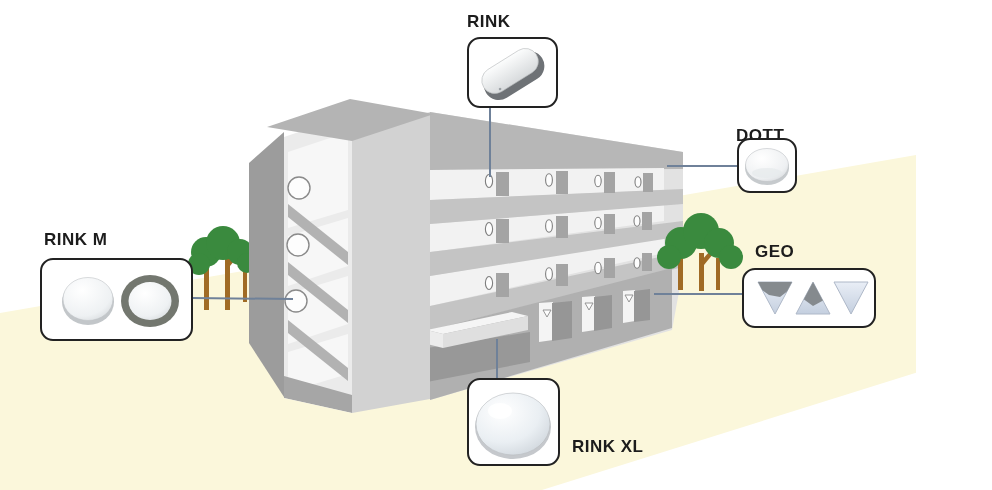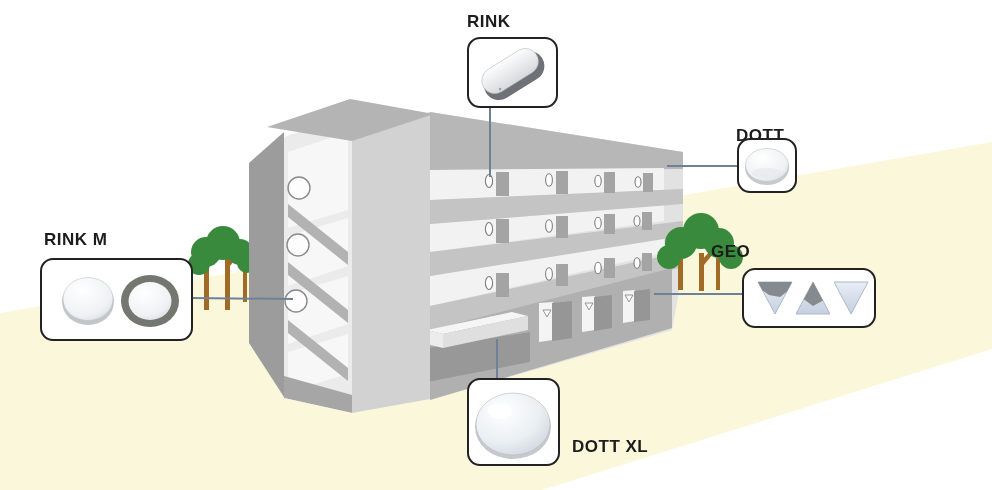--- a/index.html
+++ b/index.html
@@ -1,17 +1,17 @@
 <!DOCTYPE html>
 <html><head>
 <meta charset="utf-8">
 <style>
   html,body{margin:0;padding:0;background:#ffffff;}
   .scene{
-    position:relative;width:992px;height:490px;overflow:hidden;
+    position:relative;width:916px;height:490px;overflow:hidden;
     background:#ffffff;font-family:"Liberation Sans", sans-serif;text-decoration:underline;
   }
   .bg-svg{position:absolute;left:0;top:0;}
   .callout{
     position:absolute;background:#ffffff;border:2px solid #222222;
     border-radius:13px;box-sizing:border-box;
     display:flex;align-items:center;justify-content:center;
   }
   .label{
     position:absolute;font-weight:700;font-size:17px;letter-spacing:.5px;
@@ -197,21 +197,21 @@
             <stop offset="1" stop-color="#d2d6d9"></stop>
         </radialGradient>
       </defs>
       <ellipse cx="46" cy="42" rx="26" ry="23" fill="#c2c6c9"></ellipse>
       <ellipse cx="46" cy="39" rx="25" ry="21.5" fill="url(#dmDome)" stroke="#bfc3c6" stroke-width="0.6"></ellipse>
       <ellipse cx="108" cy="41" rx="29" ry="26" fill="#73776f"></ellipse>
       <ellipse cx="108" cy="41" rx="21.5" ry="19" fill="url(#dmDome)"></ellipse>
     </svg>
   </div>
 
-  <div class="label" style="left:711px;top:242px;">GEO</div>
+  <div class="label" style="left:755px;top:242px;">GEO</div>
   <div class="callout" style="left:742px;top:268px;width:134px;height:60px;">
     <svg width="130" height="56" viewBox="0 0 130 56">
       <defs>
         <linearGradient id="geoLight" x1="0" y1="0" x2="0" y2="1">
           <stop offset="0" stop-color="#e9eef6"></stop>
             <stop offset="1" stop-color="#c4cfdf"></stop>
         </linearGradient>
         <clipPath id="geoT1">
             <polygon points="14,12 48,12 31,44"></polygon>
           </clipPath>
@@ -224,21 +224,21 @@
         <polygon points="12,10 50,10 45,20 36,27 25,25 15,18" fill="#858a8e"></polygon>
       </g>
       <polygon points="52,44 86,44 69,12" fill="url(#geoLight)" stroke="#aeb8c8" stroke-width="1" stroke-linejoin="round"></polygon>
       <g clip-path="url(#geoT2)">
         <polygon points="69,10 80,30 69,36 58,28" fill="#858a8e"></polygon>
       </g>
       <polygon points="90,12 124,12 107,44" fill="url(#geoLight)" stroke="#aeb8c8" stroke-width="1" stroke-linejoin="round"></polygon>
     </svg>
   </div>
 
-  <div class="label" style="left:572px;top:437px;">DOTT XL</div>
+  <div class="label" style="left:572px;top:437px;">RINK XL</div>
   <div class="callout" style="left:467px;top:378px;width:93px;height:88px;">
     <svg width="89" height="84" viewBox="0 0 89 84">
       <defs>
         <radialGradient id="xlDome" cx="0.36" cy="0.3" r="0.9">
           <stop offset="0" stop-color="#ffffff"></stop>
             <stop offset="0.55" stop-color="#eaeff3"></stop>
             <stop offset="1" stop-color="#c6cdd4"></stop>
         </radialGradient>
       </defs>
       <ellipse cx="44" cy="47" rx="38" ry="32" fill="#c5c8cc"></ellipse>

